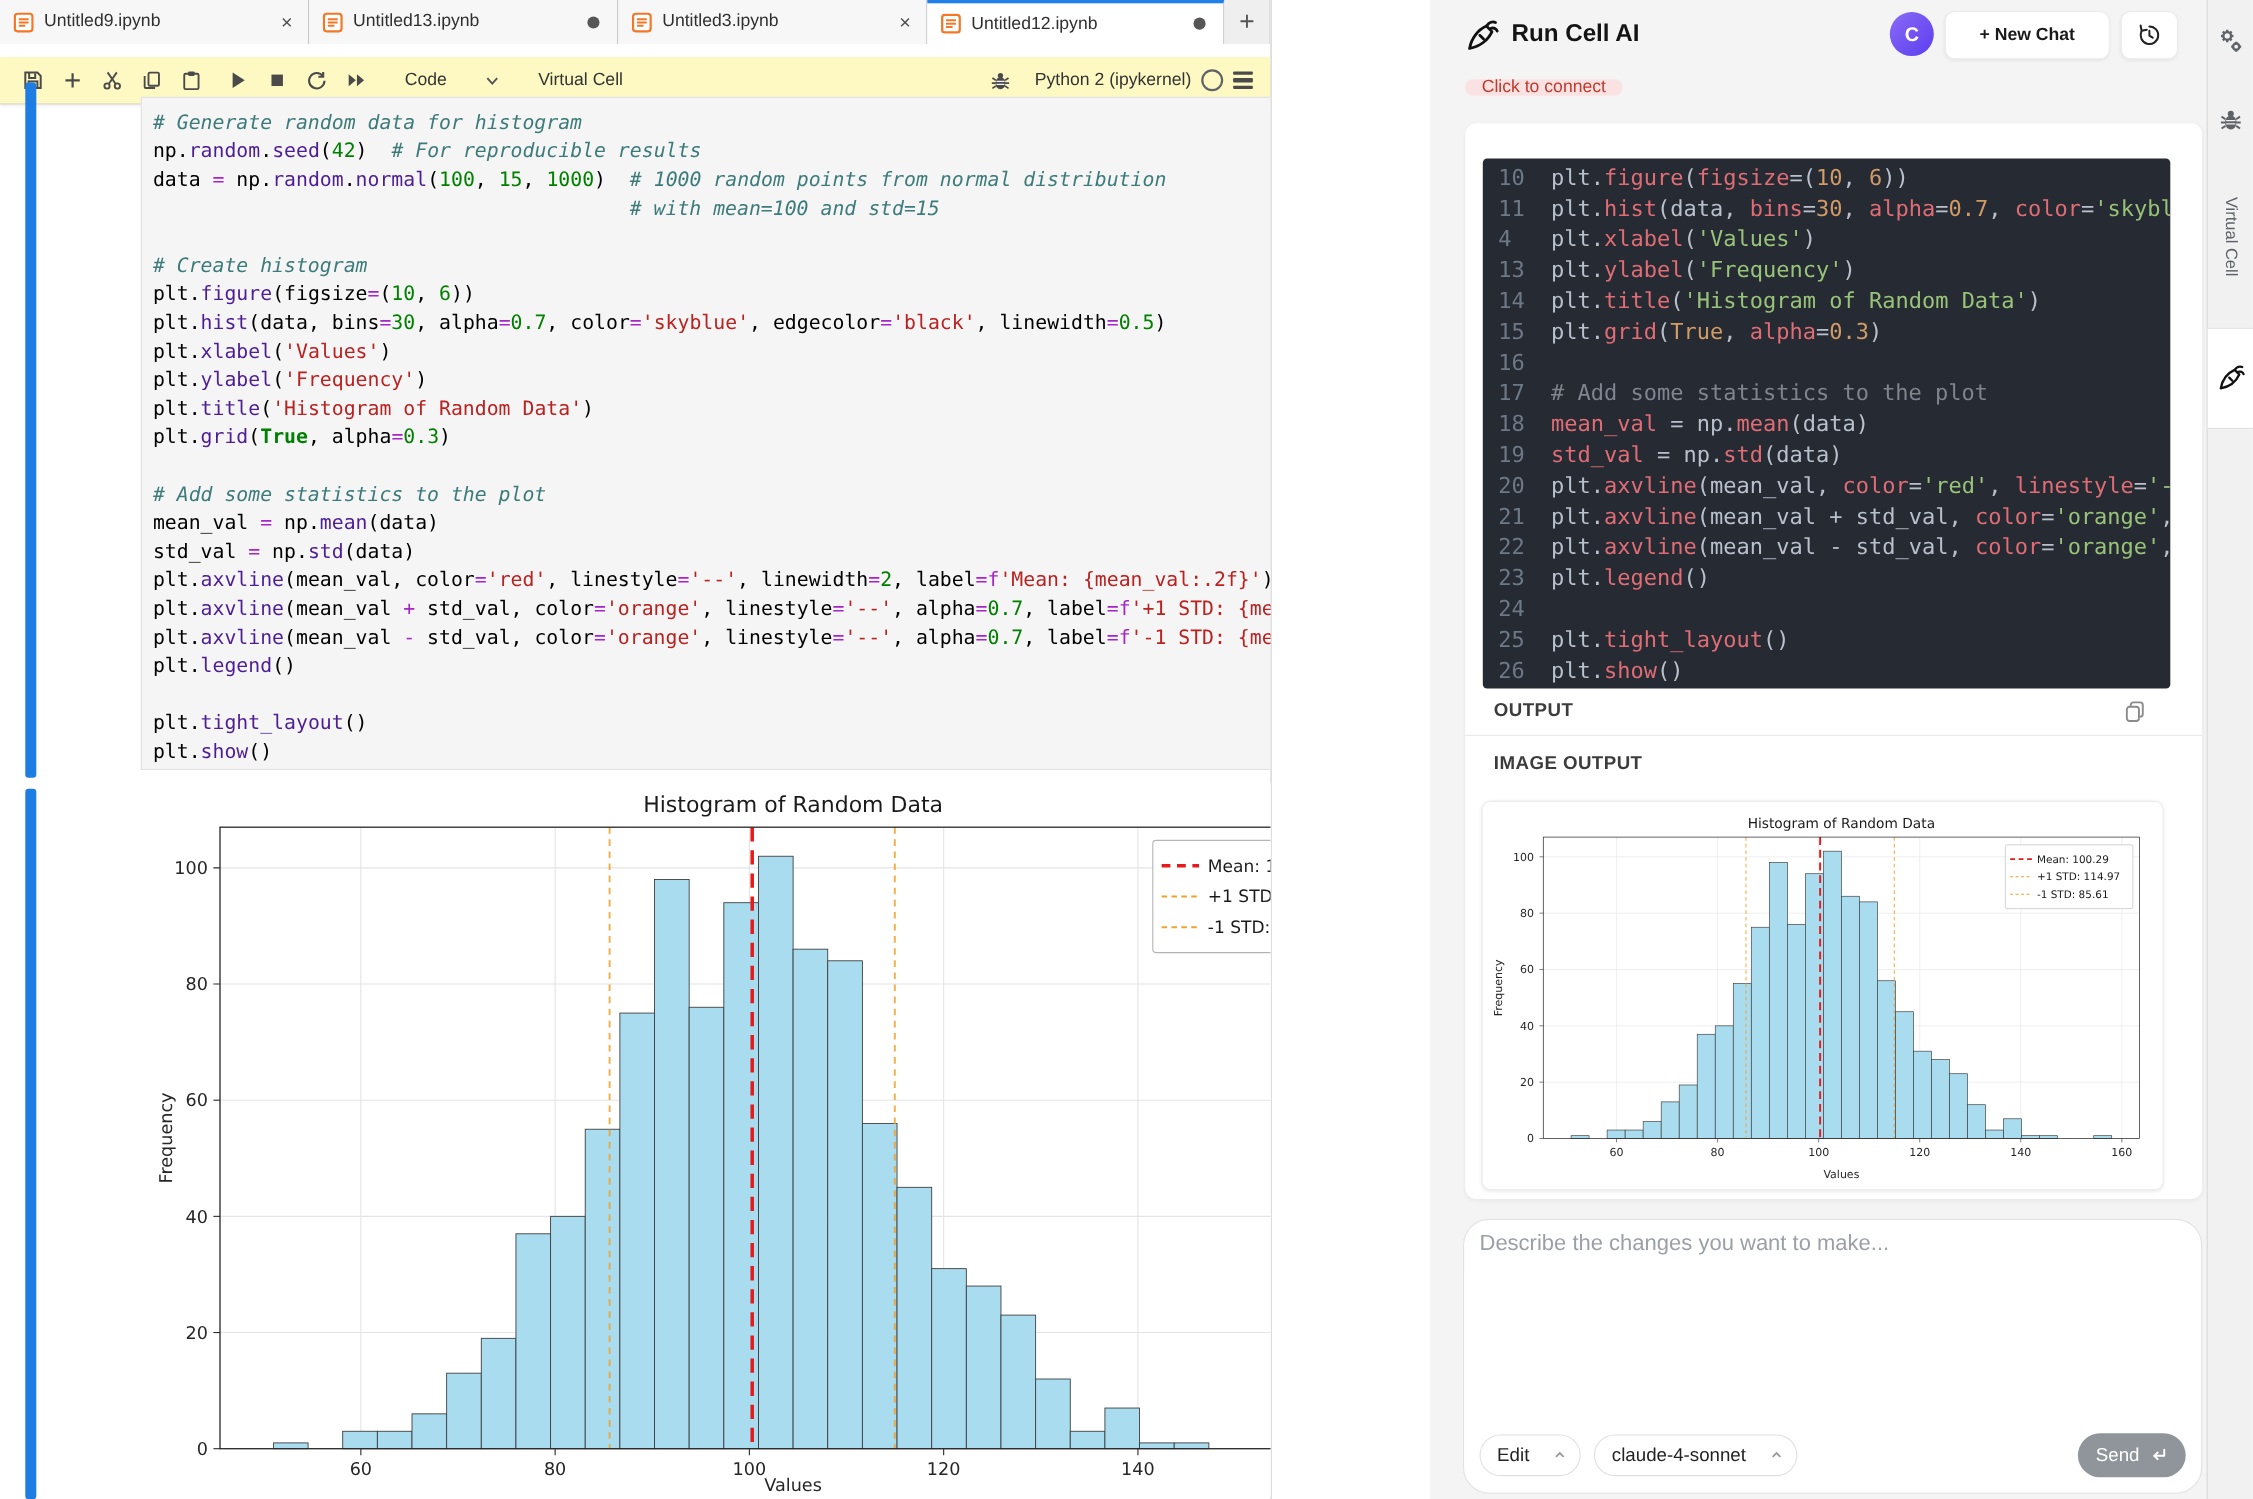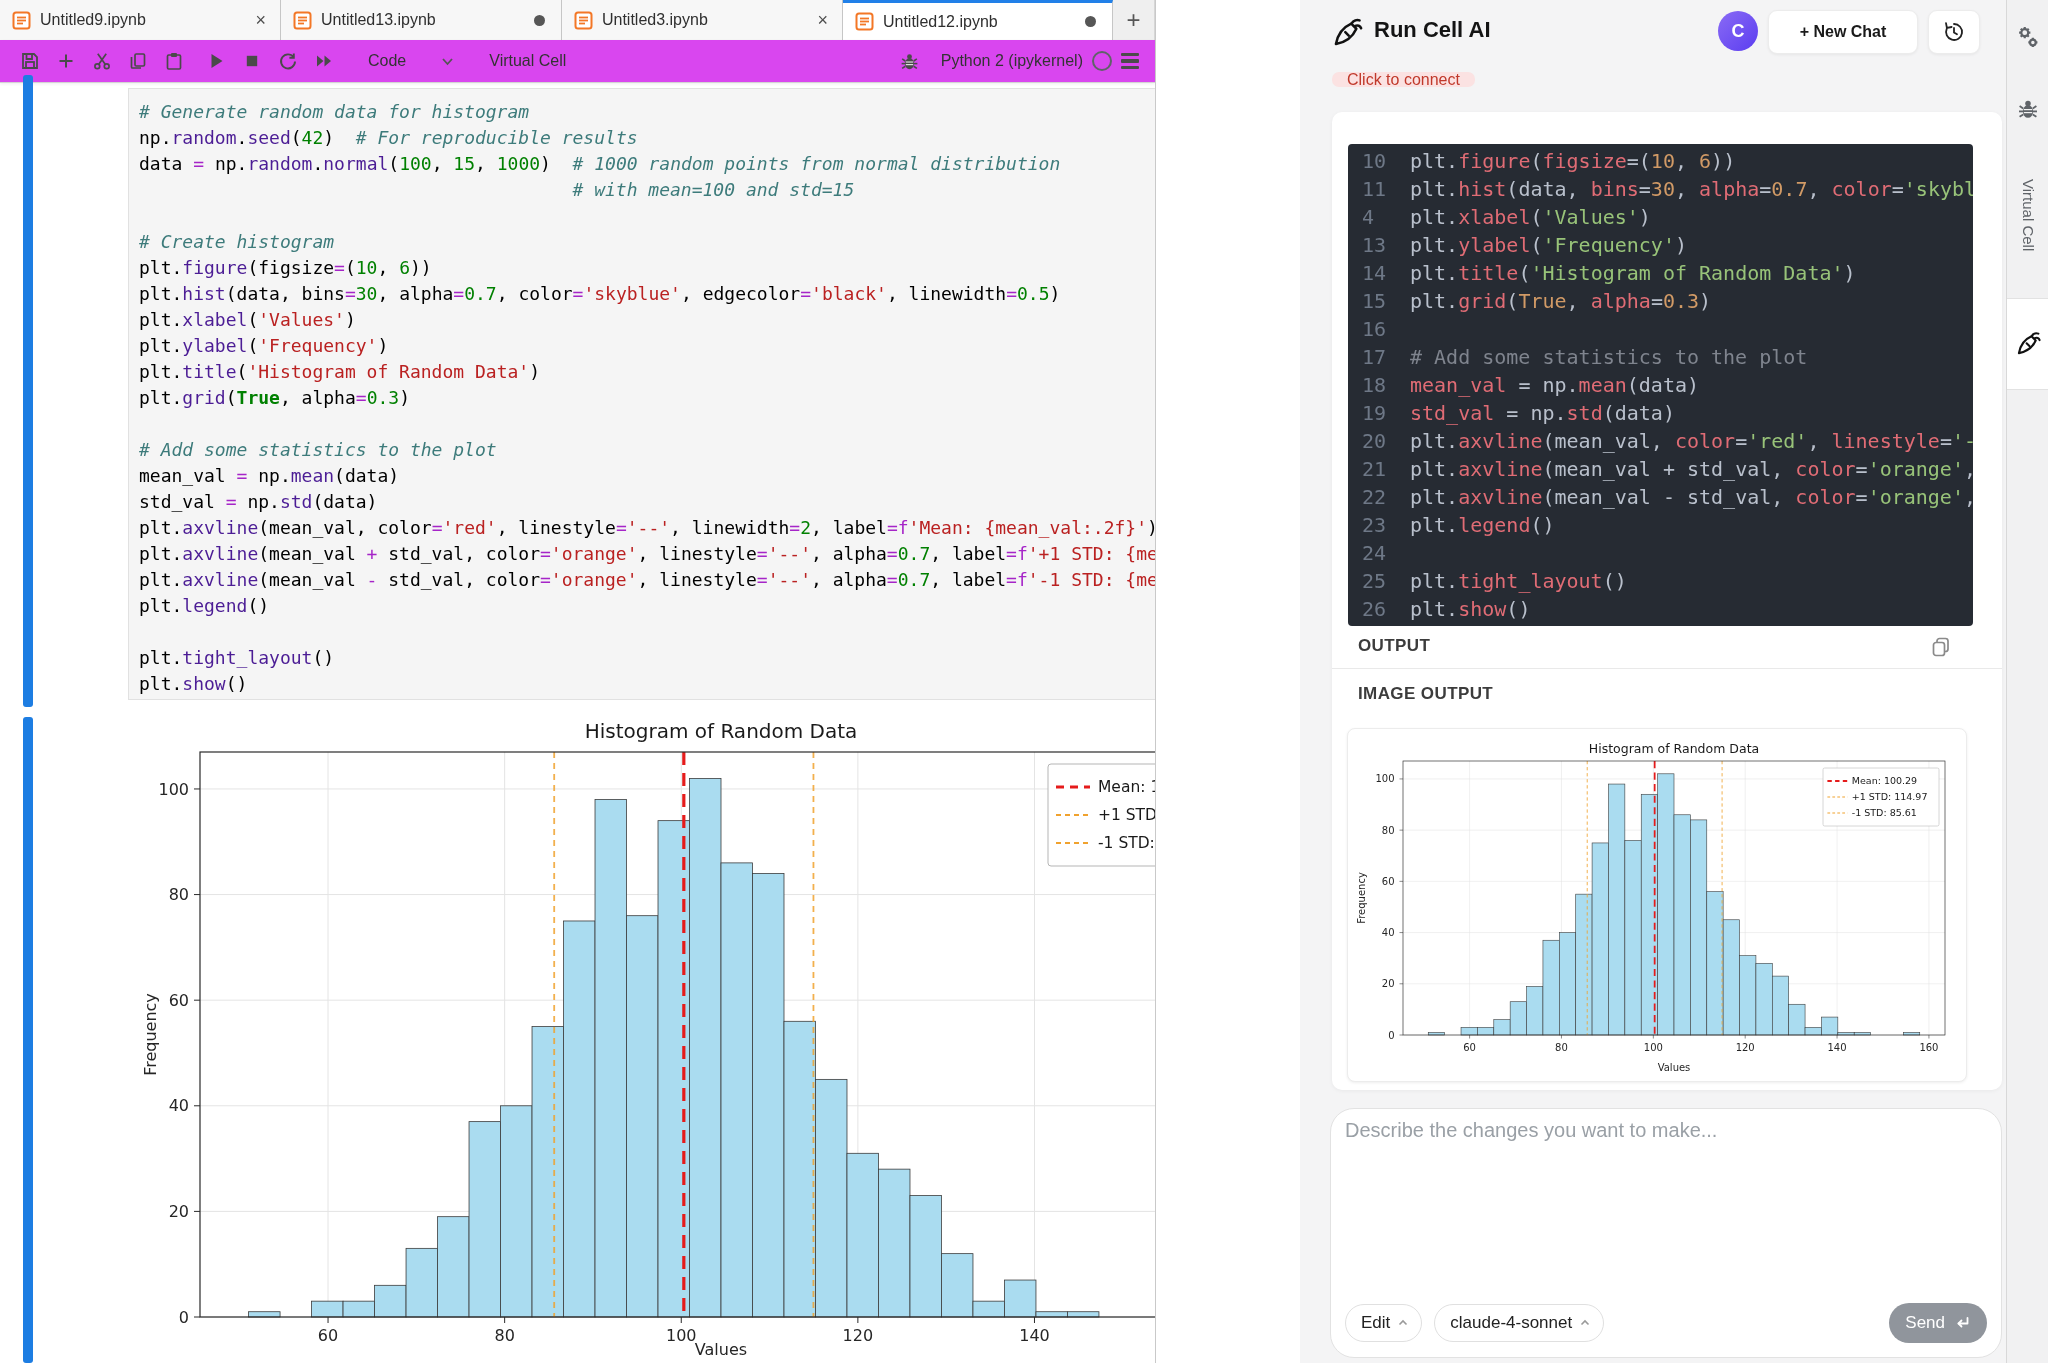--- a/index.html
+++ b/index.html
@@ -11,21 +11,21 @@
 .notebook{position:absolute;left:0;top:0;width:1156px;height:1363px;background:#fff;border-right:1px solid #c9c9c9;overflow:hidden}
 .tabbar{position:absolute;left:0;top:0;width:100%;height:40px;background:#ececec;border-bottom:1px solid #c6c6c6;display:flex}
 .tab{width:306px;height:40px;display:flex;align-items:center;gap:9px;padding:0 10px 0 12px;background:#f7f7f7;border-right:1px solid #c6c6c6;font-size:16px;color:#2f2f2f;cursor:pointer}
 .tab.active{background:#fff;border-top:3px solid #2180e8;width:294px}
 .tab .label{flex:1;white-space:nowrap;overflow:hidden}
 .closex{font-size:18px;color:#4f4f4f;padding:0 4px;line-height:1}
 .dirtydot{width:11px;height:11px;border-radius:50%;background:#565656;margin:0 6px}
 .newtab{width:46px;height:40px;display:flex;align-items:center;justify-content:center;font-size:24px;color:#555;background:#efefef;border-right:1px solid #d6d6d6;cursor:pointer}
 .nbicon{display:inline-flex;flex:none}
 
-.toolbar{position:absolute;left:0;top:40px;width:100%;height:43px;background:#d946ef;border-bottom:1px solid #d4d4d4;box-shadow:0 1px 3px rgba(0,0,0,.07);display:flex;align-items:center;padding:0 16px;font-size:16px;color:#333}
+.toolbar{position:absolute;left:0;top:52px;width:100%;height:43px;background:#fef9c3;border-bottom:1px solid #d4d4d4;box-shadow:0 1px 3px rgba(0,0,0,.07);display:flex;align-items:center;padding:0 16px;font-size:16px;color:#333}
 .tbtn{display:inline-flex;align-items:center;justify-content:center;width:28px;height:28px;margin-right:8px;cursor:pointer}
 .tsep{width:6px}
 .celltype{display:flex;align-items:center;gap:34px;margin-left:22px;cursor:pointer}
 .vclabel{margin-left:34px;color:#333}
 .toolright{margin-left:auto;display:flex;align-items:center;gap:9px}
 .kname{font-size:16px;color:#333;cursor:pointer}
 .kcircle{width:20px;height:20px;border:2.2px solid #5f6368;border-radius:50%;cursor:pointer}
 .hamb{display:flex;flex-direction:column;gap:3px;cursor:pointer}
 .hamb span{width:18px;height:3.2px;background:#4a4a4a;border-radius:1px}
 
@@ -69,21 +69,21 @@
 .copybtn{position:absolute;left:594px;top:10px;width:30px;height:30px;display:flex;align-items:center;justify-content:center;cursor:pointer}
 .carddivider{position:absolute;left:0;top:556px;width:100%;border-top:1px solid #e9e9e9}
 .imglabel{position:absolute;left:26px;top:572px;font-size:17px;font-weight:600;color:#3c3c3c;letter-spacing:.4px}
 .minicard{position:absolute;left:15px;top:616px;width:620px;height:354px;background:#fff;border:1px solid #ececec;border-radius:8px;box-shadow:0 1px 3px rgba(0,0,0,.07)}
 .minichart{position:absolute;left:5px;top:6px;width:608px;height:340px}
 
 .chatcard{position:absolute;left:30px;top:1108px;width:672px;height:250px;background:#fff;border:1.5px solid #e2e2e2;border-radius:24px}
 .chatinput{position:absolute;left:14px;top:10px;width:640px;height:160px;border:none;outline:none;resize:none;font-family:"Liberation Sans",sans-serif;font-size:20px;color:#333;background:transparent}
 .chatinput::placeholder{color:#9aa0a6}
 .chatbottom{position:absolute;left:14px;right:14px;bottom:14px;height:40px;display:flex;align-items:center;gap:12px}
-.pill{height:38px;border:1.5px solid #e0e0e0;border-radius:19px;display:inline-flex;align-items:center;gap:7px;padding:0 12px 0 15px;font-size:17px;color:#222;background:#fff;cursor:pointer}
+.pill{height:38px;border:1.5px solid #e0e0e0;border-radius:19px;display:inline-flex;align-items:center;gap:22px;padding:0 12px 0 15px;font-size:17px;color:#222;background:#fff;cursor:pointer}
 .sendbtn{margin-left:auto;height:40px;border-radius:20px;background:#90959c;color:#fff;font-size:17px;display:inline-flex;align-items:center;gap:8px;padding:0 16px;cursor:pointer}
 
 
 .strip{position:absolute;left:2006px;top:0;width:42px;height:1363px;background:#f1f1f2;border-left:1px solid #d8d8d8}
 .stripbtn{position:absolute;left:0;width:42px;display:flex;align-items:center;justify-content:center;cursor:pointer}
 .vtext{position:absolute;left:0;top:150px;width:42px;height:130px;display:flex;align-items:center;justify-content:center;writing-mode:vertical-rl;font-size:15px;color:#5f6368;cursor:pointer}
 .stripactive{position:absolute;left:0;top:298px;width:42px;height:92px;background:#fff;border-top:1px solid #e2e2e2;border-bottom:1px solid #e2e2e2;display:flex;align-items:center;justify-content:center;cursor:pointer}
 </style>
 </head>
 <body>

